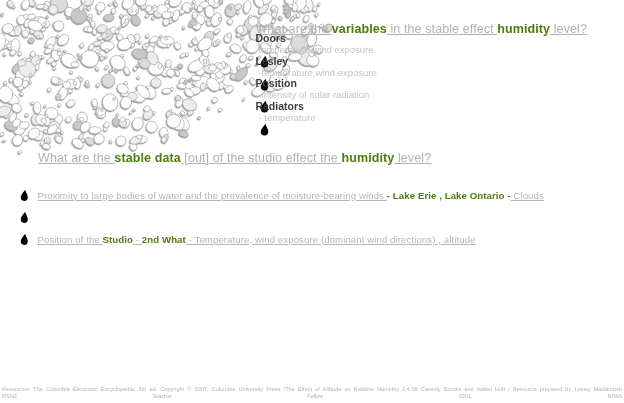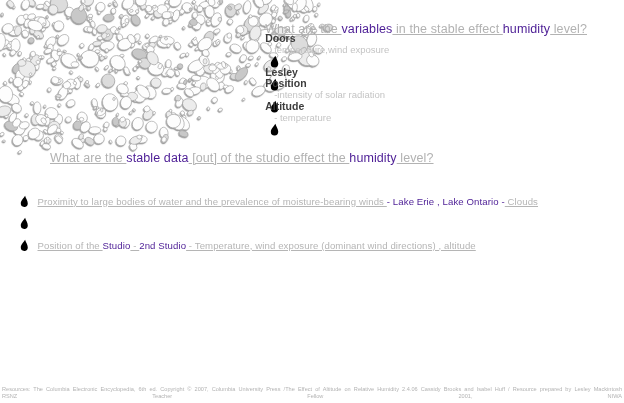--- a/index.html
+++ b/index.html
@@ -8,32 +8,32 @@
 
   .stage { position:absolute; inset:0; background:#ffffff; }
 
   
   .droplet-photo { position:absolute; top:0; left:0; width:340px; height:168px; pointer-events:none; }
 
   
   .var-section { position:absolute; top:21px; right:23px; text-align:right; }
   .question { font-size:12.5px; line-height:16px; color:#b2b2b2; letter-spacing:0.1px; }
   .var-section .question { padding-right:14px; margin-bottom:9px; white-space:nowrap; }
-  .sg { font-weight:normal; color:#4c1d95; }
+  .sg { font-weight:bold; color:#4d7c0f; }
   .mu { color:inherit;text-decoration:underline; }
 
   .var-item { display:flex; justify-content:flex-end; align-items:flex-start; height:22.4px; white-space:nowrap;flex-direction:column; }
   .item-label { font-size:10.5px; font-weight:bold; color:#3c3c3c; }
-  .item-detail { font-size:9.5px; color:#c4c4c4; margin-left:9px; }
+  .item-detail { font-size:9.5px; color:#c4c4c4; margin-left:3px; }
   .drop-ic { width:9px; height:13px; margin-left:5px; flex:0 0 auto; }
 
   
   .stable-section { position:absolute; top:150px; left:20px; right:20px; }
-  .stable-section .question { margin-left:30px; white-space:nowrap; }
-  .bullets { margin-top:24px; }
+  .stable-section .question { margin-left:18px; white-space:nowrap; }
+  .bullets { margin-top:18px; }
   .bullet { display:flex; align-items:center; height:22px; white-space:nowrap; }
   .bullet .drop-ic { width:8.5px; height:12.5px; margin:0 9px 0 0; }
   .bullet-text { font-size:9.6px; color:#b5b5b5; letter-spacing:0.1px; }
 
   
   .footer { position:absolute; left:2px; right:2px; bottom:3px;
             font-size:5.6px; line-height:7px; color:#b3b3b3;
             text-align:justify; text-align-last:justify; word-spacing:1.5px; }
 
   .hidden-defs { position:absolute; width:0; height:0; overflow:hidden; }
@@ -608,35 +608,36 @@
     <div class="var-item">
       <span class="item-label">Doors</span>
       <span class="item-detail">temperature,wind exposure</span>
       <svg class="drop-ic">
           <use href="#drop"></use>
         </svg>
     </div>
 
     <div class="var-item">
       <span class="item-label">Lesley</span>
+      <span class="item-detail">-temperature,wind exposure</span>
       <svg class="drop-ic">
           <use href="#drop"></use>
         </svg>
     </div>
 
     <div class="var-item">
       <span class="item-label">Position</span>
       <span class="item-detail">-intensity of solar radiation</span>
       <svg class="drop-ic">
           <use href="#drop"></use>
         </svg>
     </div>
 
     <div class="var-item">
-      <span class="item-label">Altitude</span>
+      <span class="item-label">Radiators</span>
       <span class="item-detail">- temperature</span>
       <svg class="drop-ic">
           <use href="#drop"></use>
         </svg>
     </div>
   </div>
 
   <div class="stable-section">
     <div class="question"><span class="mu">What are the </span><span class="sg">stable data</span><span class="mu"> [out] of the studio effect the </span><span class="sg">humidity</span><span class="mu"> level?</span></div>
 
@@ -649,20 +650,20 @@
       </div>
       <div class="bullet">
         <svg class="drop-ic">
             <use href="#drop"></use>
           </svg>
       </div>
       <div class="bullet">
         <svg class="drop-ic">
             <use href="#drop"></use>
           </svg>
-        <span class="bullet-text"><span class="mu">Position of the </span><span class="sg">Studio</span><span class="mu"> - </span><span class="sg">2nd Studio</span><span class="mu">  - Temperature, wind exposure (dominant wind directions) , altitude</span></span>
+        <span class="bullet-text"><span class="mu">Position of the </span><span class="sg">Studio</span><span class="mu"> - </span><span class="sg">2nd What</span><span class="mu">  - Temperature, wind exposure (dominant wind directions) , altitude</span></span>
       </div>
     </div>
   </div>
 
   <div class="footer">Resources:  The Columbia Electronic Encyclopedia, 6th ed. Copyright © 2007, Columbia University Press /The Effect of Altitude on Relative Humidity 2.4.06 Cassidy Brooks and Isabel Huff /  Resource prepared by Lesley Mackintosh RSNZ Teacher Fellow 2001, NIWA</div>
 
 </div>
 
 </body></html>

